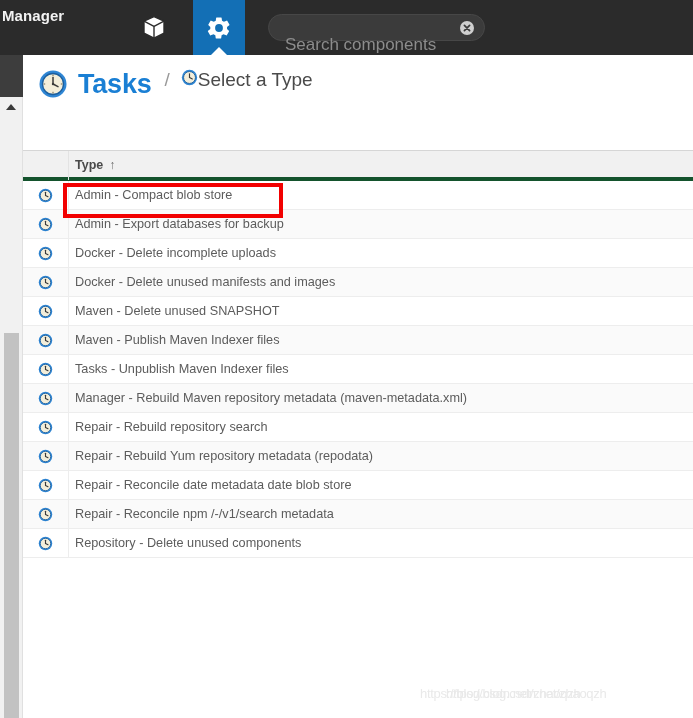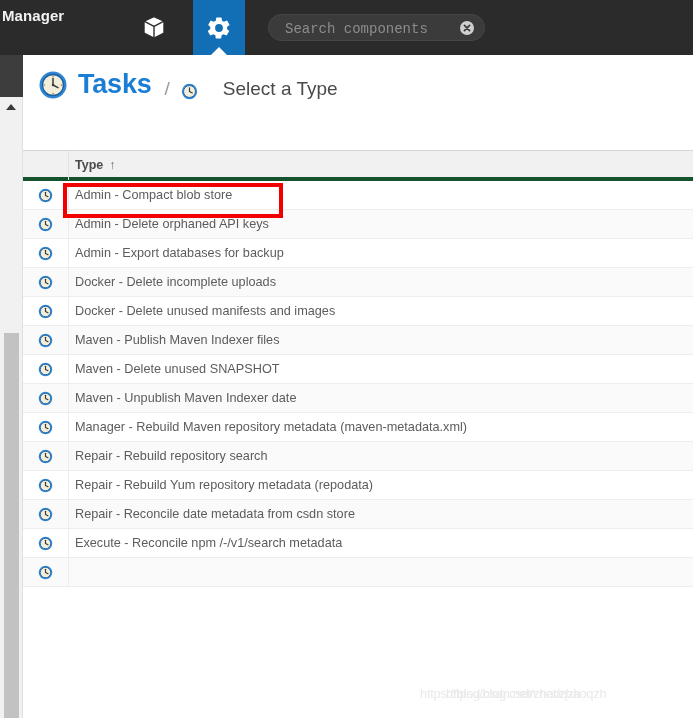--- a/index.html
+++ b/index.html
@@ -63,28 +63,28 @@
     position: absolute;
     left: 268px; top: 14px;
     width: 217px; height: 27px;
     background: #3b3b3b;
     border-radius: 14px;
     border: 1px solid #474747;
     box-sizing: border-box;
   }
   .search-input {
     position: absolute;
-    left: 14px; top: 0;
+    left: 14px; top: 16px;
     width: 170px; height: 25px;
     background: transparent;
     border: none;
     outline: none;
     color: #c8c8c8;
-    font-size: 14px;
-    font-family: Liberation Mono, monospace;
+    font-size: 17px;
+    font-family: Liberation Sans, sans-serif;
   }
   .search-input::placeholder { color: #8c8c8c; }
   .clear-btn {
     position: absolute;
     right: 10px; top: 6px;
     width: 14px; height: 14px;
     cursor: pointer;
   }
 
   
@@ -131,38 +131,38 @@
     left: 0; top: 0;
     width: 670px; height: 96px;
     background: #ffffff;
     border-bottom: 1px solid #d6d6d6;
     box-sizing: border-box;
   }
   .crumb-row {
     position: absolute;
     left: 15px; top: 14px;
     display: flex;
-    align-items: flex-end;
+    align-items: flex-start;
   }
   .crumb-title {
     font-size: 27px;
     font-weight: bold;
     color: #1a7fd4;
     margin-left: 10px;
     letter-spacing: -0.2px;
   }
   .crumb-sep {
     font-size: 19px;
     color: #9a9a9a;
     margin: 0 11px 0 13px;
   }
   .crumb-current {
     font-size: 19px;
     color: #4a4a4a;
-    margin-left: 25px;
+    margin-left: 0;
   }
 
   
   .tbl-head {
     position: absolute;
     left: 0; top: 96px;
     width: 670px; height: 30px;
     background: #f1f1f1;
     border-bottom: 4px solid #14532d;
     box-sizing: border-box;
@@ -350,31 +350,20 @@
         </div>
         <div class="row">
           <div class="cell-icon">
             <svg width="15" height="15" viewBox="0 0 30 30">
               <circle cx="15" cy="15" r="13.5" fill="#2f86d4"></circle>
               <circle cx="15" cy="15" r="10.5" fill="#f3eeda" stroke="#1c5f9e" stroke-width="1.8"></circle>
               <line x1="15" y1="15" x2="15" y2="8.6" stroke="#3a3a3a" stroke-width="2.2" stroke-linecap="round"></line>
               <line x1="15" y1="15" x2="20" y2="17.6" stroke="#3a3a3a" stroke-width="2.2" stroke-linecap="round"></line>
             </svg>
           </div>
-          <div class="cell-type">Admin - Delete orphaned API keys</div>
-        </div>
-        <div class="row">
-          <div class="cell-icon">
-            <svg width="15" height="15" viewBox="0 0 30 30">
-              <circle cx="15" cy="15" r="13.5" fill="#2f86d4"></circle>
-              <circle cx="15" cy="15" r="10.5" fill="#f3eeda" stroke="#1c5f9e" stroke-width="1.8"></circle>
-              <line x1="15" y1="15" x2="15" y2="8.6" stroke="#3a3a3a" stroke-width="2.2" stroke-linecap="round"></line>
-              <line x1="15" y1="15" x2="20" y2="17.6" stroke="#3a3a3a" stroke-width="2.2" stroke-linecap="round"></line>
-            </svg>
-          </div>
           <div class="cell-type">Admin - Export databases for backup</div>
         </div>
         <div class="row">
           <div class="cell-icon">
             <svg width="15" height="15" viewBox="0 0 30 30">
               <circle cx="15" cy="15" r="13.5" fill="#2f86d4"></circle>
               <circle cx="15" cy="15" r="10.5" fill="#f3eeda" stroke="#1c5f9e" stroke-width="1.8"></circle>
               <line x1="15" y1="15" x2="15" y2="8.6" stroke="#3a3a3a" stroke-width="2.2" stroke-linecap="round"></line>
               <line x1="15" y1="15" x2="20" y2="17.6" stroke="#3a3a3a" stroke-width="2.2" stroke-linecap="round"></line>
             </svg>
@@ -394,43 +383,43 @@
         </div>
         <div class="row">
           <div class="cell-icon">
             <svg width="15" height="15" viewBox="0 0 30 30">
               <circle cx="15" cy="15" r="13.5" fill="#2f86d4"></circle>
               <circle cx="15" cy="15" r="10.5" fill="#f3eeda" stroke="#1c5f9e" stroke-width="1.8"></circle>
               <line x1="15" y1="15" x2="15" y2="8.6" stroke="#3a3a3a" stroke-width="2.2" stroke-linecap="round"></line>
               <line x1="15" y1="15" x2="20" y2="17.6" stroke="#3a3a3a" stroke-width="2.2" stroke-linecap="round"></line>
             </svg>
           </div>
+          <div class="cell-type">Maven - Delete unused SNAPSHOT</div>
+        </div>
+        <div class="row">
+          <div class="cell-icon">
+            <svg width="15" height="15" viewBox="0 0 30 30">
+              <circle cx="15" cy="15" r="13.5" fill="#2f86d4"></circle>
+              <circle cx="15" cy="15" r="10.5" fill="#f3eeda" stroke="#1c5f9e" stroke-width="1.8"></circle>
+              <line x1="15" y1="15" x2="15" y2="8.6" stroke="#3a3a3a" stroke-width="2.2" stroke-linecap="round"></line>
+              <line x1="15" y1="15" x2="20" y2="17.6" stroke="#3a3a3a" stroke-width="2.2" stroke-linecap="round"></line>
+            </svg>
+          </div>
           <div class="cell-type">Maven - Publish Maven Indexer files</div>
         </div>
         <div class="row">
           <div class="cell-icon">
             <svg width="15" height="15" viewBox="0 0 30 30">
               <circle cx="15" cy="15" r="13.5" fill="#2f86d4"></circle>
               <circle cx="15" cy="15" r="10.5" fill="#f3eeda" stroke="#1c5f9e" stroke-width="1.8"></circle>
               <line x1="15" y1="15" x2="15" y2="8.6" stroke="#3a3a3a" stroke-width="2.2" stroke-linecap="round"></line>
               <line x1="15" y1="15" x2="20" y2="17.6" stroke="#3a3a3a" stroke-width="2.2" stroke-linecap="round"></line>
             </svg>
           </div>
-          <div class="cell-type">Maven - Delete unused SNAPSHOT</div>
-        </div>
-        <div class="row">
-          <div class="cell-icon">
-            <svg width="15" height="15" viewBox="0 0 30 30">
-              <circle cx="15" cy="15" r="13.5" fill="#2f86d4"></circle>
-              <circle cx="15" cy="15" r="10.5" fill="#f3eeda" stroke="#1c5f9e" stroke-width="1.8"></circle>
-              <line x1="15" y1="15" x2="15" y2="8.6" stroke="#3a3a3a" stroke-width="2.2" stroke-linecap="round"></line>
-              <line x1="15" y1="15" x2="20" y2="17.6" stroke="#3a3a3a" stroke-width="2.2" stroke-linecap="round"></line>
-            </svg>
-          </div>
-          <div class="cell-type">Maven - Unpublish Maven Indexer date</div>
+          <div class="cell-type">Tasks - Unpublish Maven Indexer files</div>
         </div>
         <div class="row">
           <div class="cell-icon">
             <svg width="15" height="15" viewBox="0 0 30 30">
               <circle cx="15" cy="15" r="13.5" fill="#2f86d4"></circle>
               <circle cx="15" cy="15" r="10.5" fill="#f3eeda" stroke="#1c5f9e" stroke-width="1.8"></circle>
               <line x1="15" y1="15" x2="15" y2="8.6" stroke="#3a3a3a" stroke-width="2.2" stroke-linecap="round"></line>
               <line x1="15" y1="15" x2="20" y2="17.6" stroke="#3a3a3a" stroke-width="2.2" stroke-linecap="round"></line>
             </svg>
           </div>
@@ -460,42 +449,43 @@
         </div>
         <div class="row">
           <div class="cell-icon">
             <svg width="15" height="15" viewBox="0 0 30 30">
               <circle cx="15" cy="15" r="13.5" fill="#2f86d4"></circle>
               <circle cx="15" cy="15" r="10.5" fill="#f3eeda" stroke="#1c5f9e" stroke-width="1.8"></circle>
               <line x1="15" y1="15" x2="15" y2="8.6" stroke="#3a3a3a" stroke-width="2.2" stroke-linecap="round"></line>
               <line x1="15" y1="15" x2="20" y2="17.6" stroke="#3a3a3a" stroke-width="2.2" stroke-linecap="round"></line>
             </svg>
           </div>
-          <div class="cell-type">Repair - Reconcile date metadata from csdn store</div>
-        </div>
-        <div class="row">
-          <div class="cell-icon">
-            <svg width="15" height="15" viewBox="0 0 30 30">
-              <circle cx="15" cy="15" r="13.5" fill="#2f86d4"></circle>
-              <circle cx="15" cy="15" r="10.5" fill="#f3eeda" stroke="#1c5f9e" stroke-width="1.8"></circle>
-              <line x1="15" y1="15" x2="15" y2="8.6" stroke="#3a3a3a" stroke-width="2.2" stroke-linecap="round"></line>
-              <line x1="15" y1="15" x2="20" y2="17.6" stroke="#3a3a3a" stroke-width="2.2" stroke-linecap="round"></line>
-            </svg>
-          </div>
-          <div class="cell-type">Execute - Reconcile npm /-/v1/search metadata</div>
-        </div>
-        <div class="row">
-          <div class="cell-icon">
-            <svg width="15" height="15" viewBox="0 0 30 30">
-              <circle cx="15" cy="15" r="13.5" fill="#2f86d4"></circle>
-              <circle cx="15" cy="15" r="10.5" fill="#f3eeda" stroke="#1c5f9e" stroke-width="1.8"></circle>
-              <line x1="15" y1="15" x2="15" y2="8.6" stroke="#3a3a3a" stroke-width="2.2" stroke-linecap="round"></line>
-              <line x1="15" y1="15" x2="20" y2="17.6" stroke="#3a3a3a" stroke-width="2.2" stroke-linecap="round"></line>
-            </svg>
-          </div>
+          <div class="cell-type">Repair - Reconcile date metadata date blob store</div>
+        </div>
+        <div class="row">
+          <div class="cell-icon">
+            <svg width="15" height="15" viewBox="0 0 30 30">
+              <circle cx="15" cy="15" r="13.5" fill="#2f86d4"></circle>
+              <circle cx="15" cy="15" r="10.5" fill="#f3eeda" stroke="#1c5f9e" stroke-width="1.8"></circle>
+              <line x1="15" y1="15" x2="15" y2="8.6" stroke="#3a3a3a" stroke-width="2.2" stroke-linecap="round"></line>
+              <line x1="15" y1="15" x2="20" y2="17.6" stroke="#3a3a3a" stroke-width="2.2" stroke-linecap="round"></line>
+            </svg>
+          </div>
+          <div class="cell-type">Repair - Reconcile npm /-/v1/search metadata</div>
+        </div>
+        <div class="row">
+          <div class="cell-icon">
+            <svg width="15" height="15" viewBox="0 0 30 30">
+              <circle cx="15" cy="15" r="13.5" fill="#2f86d4"></circle>
+              <circle cx="15" cy="15" r="10.5" fill="#f3eeda" stroke="#1c5f9e" stroke-width="1.8"></circle>
+              <line x1="15" y1="15" x2="15" y2="8.6" stroke="#3a3a3a" stroke-width="2.2" stroke-linecap="round"></line>
+              <line x1="15" y1="15" x2="20" y2="17.6" stroke="#3a3a3a" stroke-width="2.2" stroke-linecap="round"></line>
+            </svg>
+          </div>
+          <div class="cell-type">Repository - Delete unused components</div>
         </div>
       </div>
 
     <div class="redbox"></div>
   </div>
 
   <div class="watermark">
     <span>https://blog.csdn.net/zhaoqzh</span>
     <span class="b">https://blog.csdn.net/zhaoqzh</span>
   </div>

